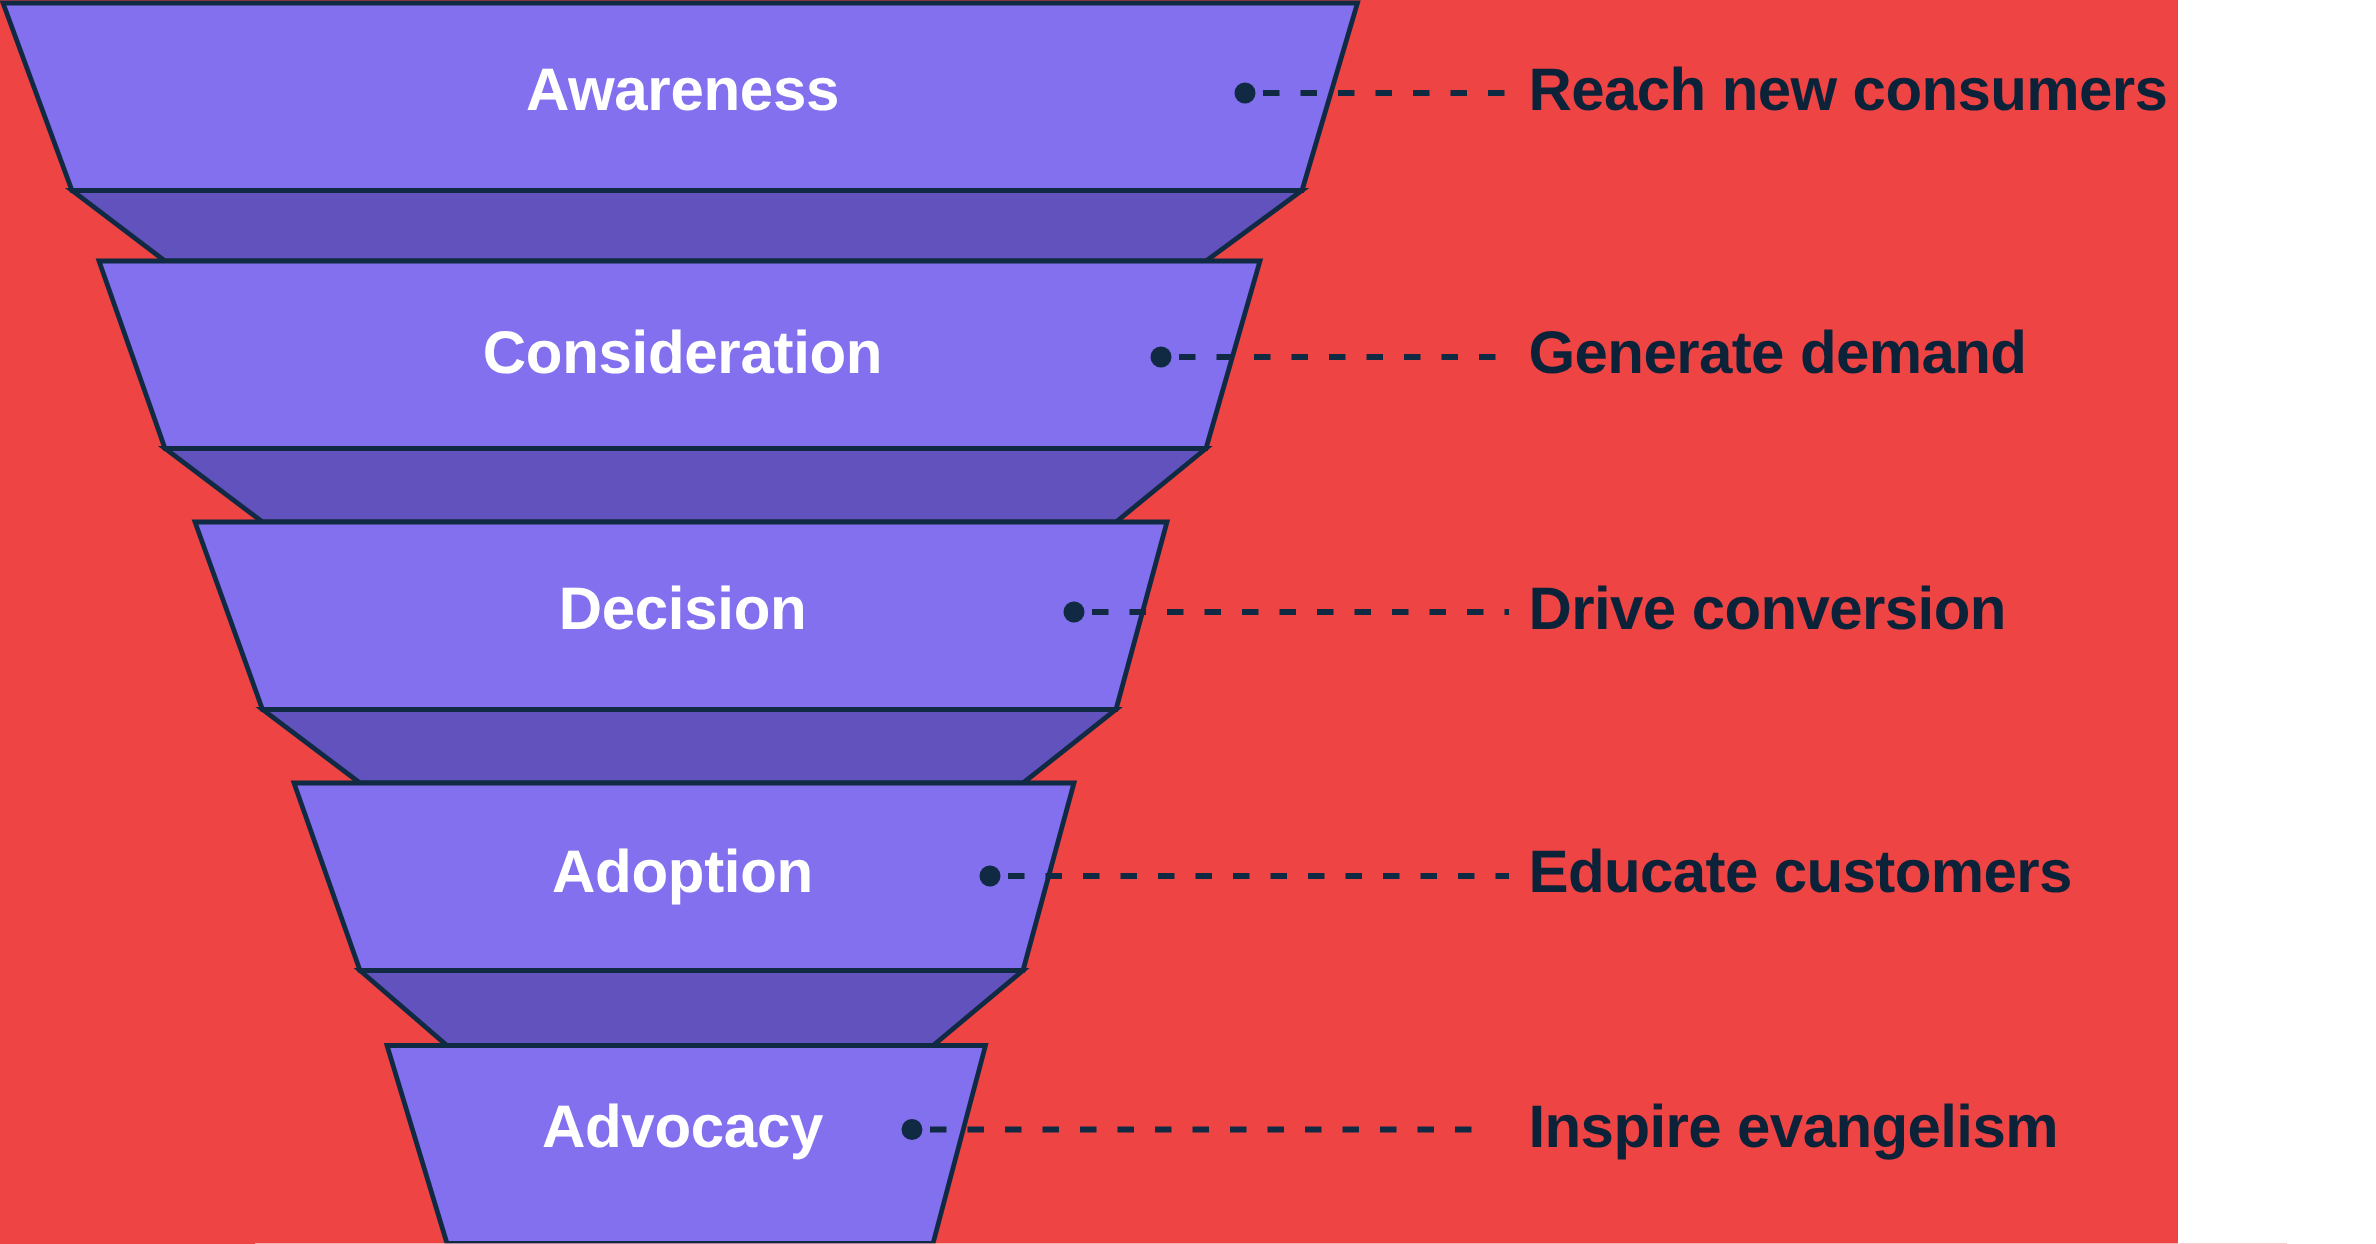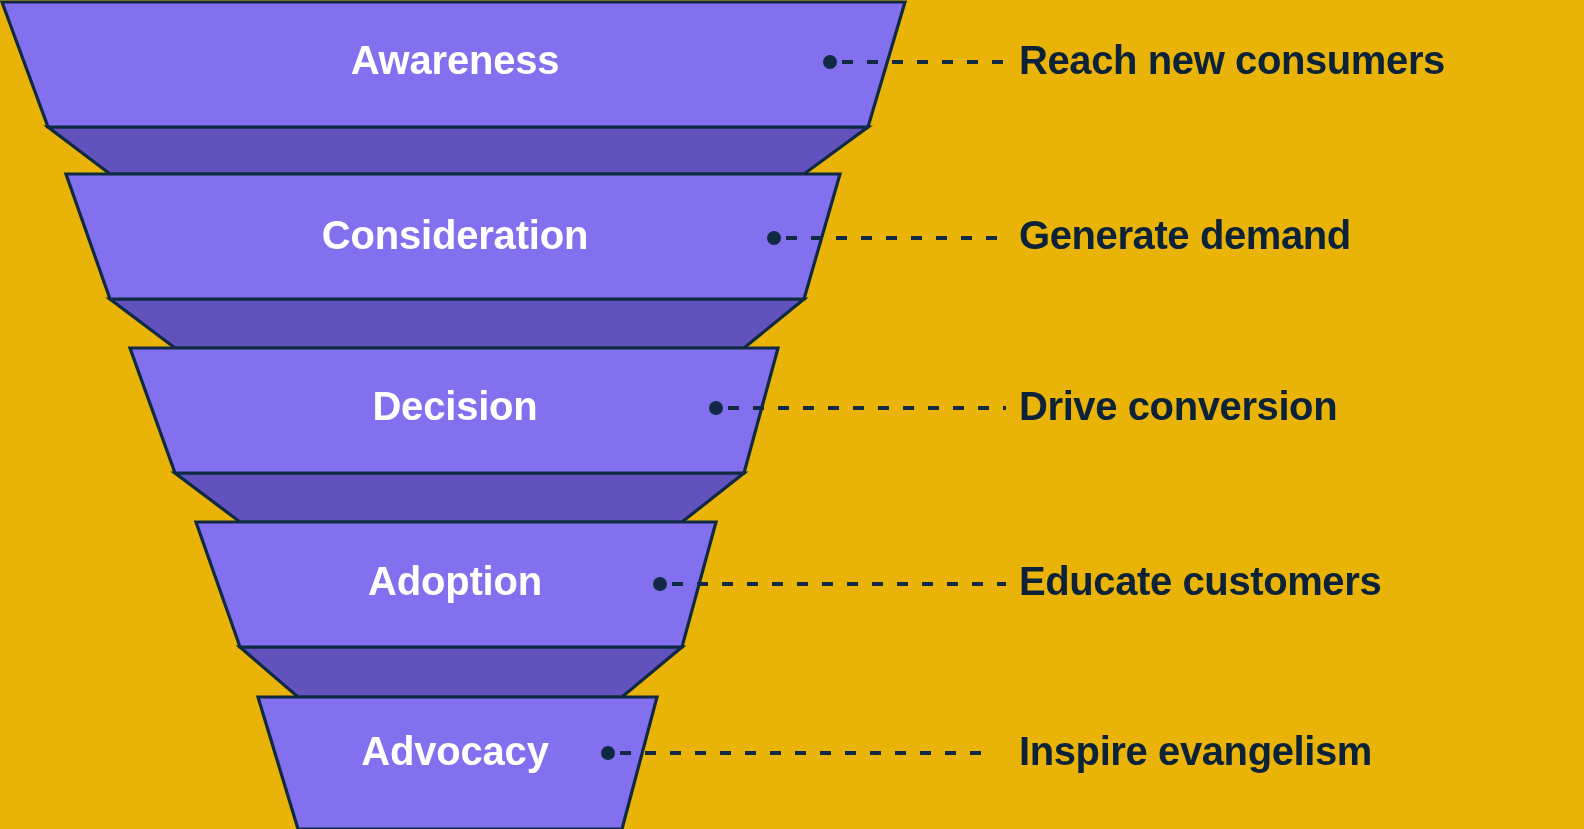--- a/index.html
+++ b/index.html
@@ -5,23 +5,23 @@
   html, body {
     margin: 0;
     padding: 0;
     background: #ffffff;
   }
   body {
     font-family: "Liberation Sans", sans-serif;
   }
   #stage {
     position: relative;
-    width: 1584px;
+    width: 1452px;
     height: 829px;
-    background: #eab308;
+    background: #ef4444;
     overflow: hidden;
   }
   #funnel-svg {
     position: absolute;
     left: 0;
     top: 0;
     width: 1584px;
     height: 829px;
     display: block;
   }

